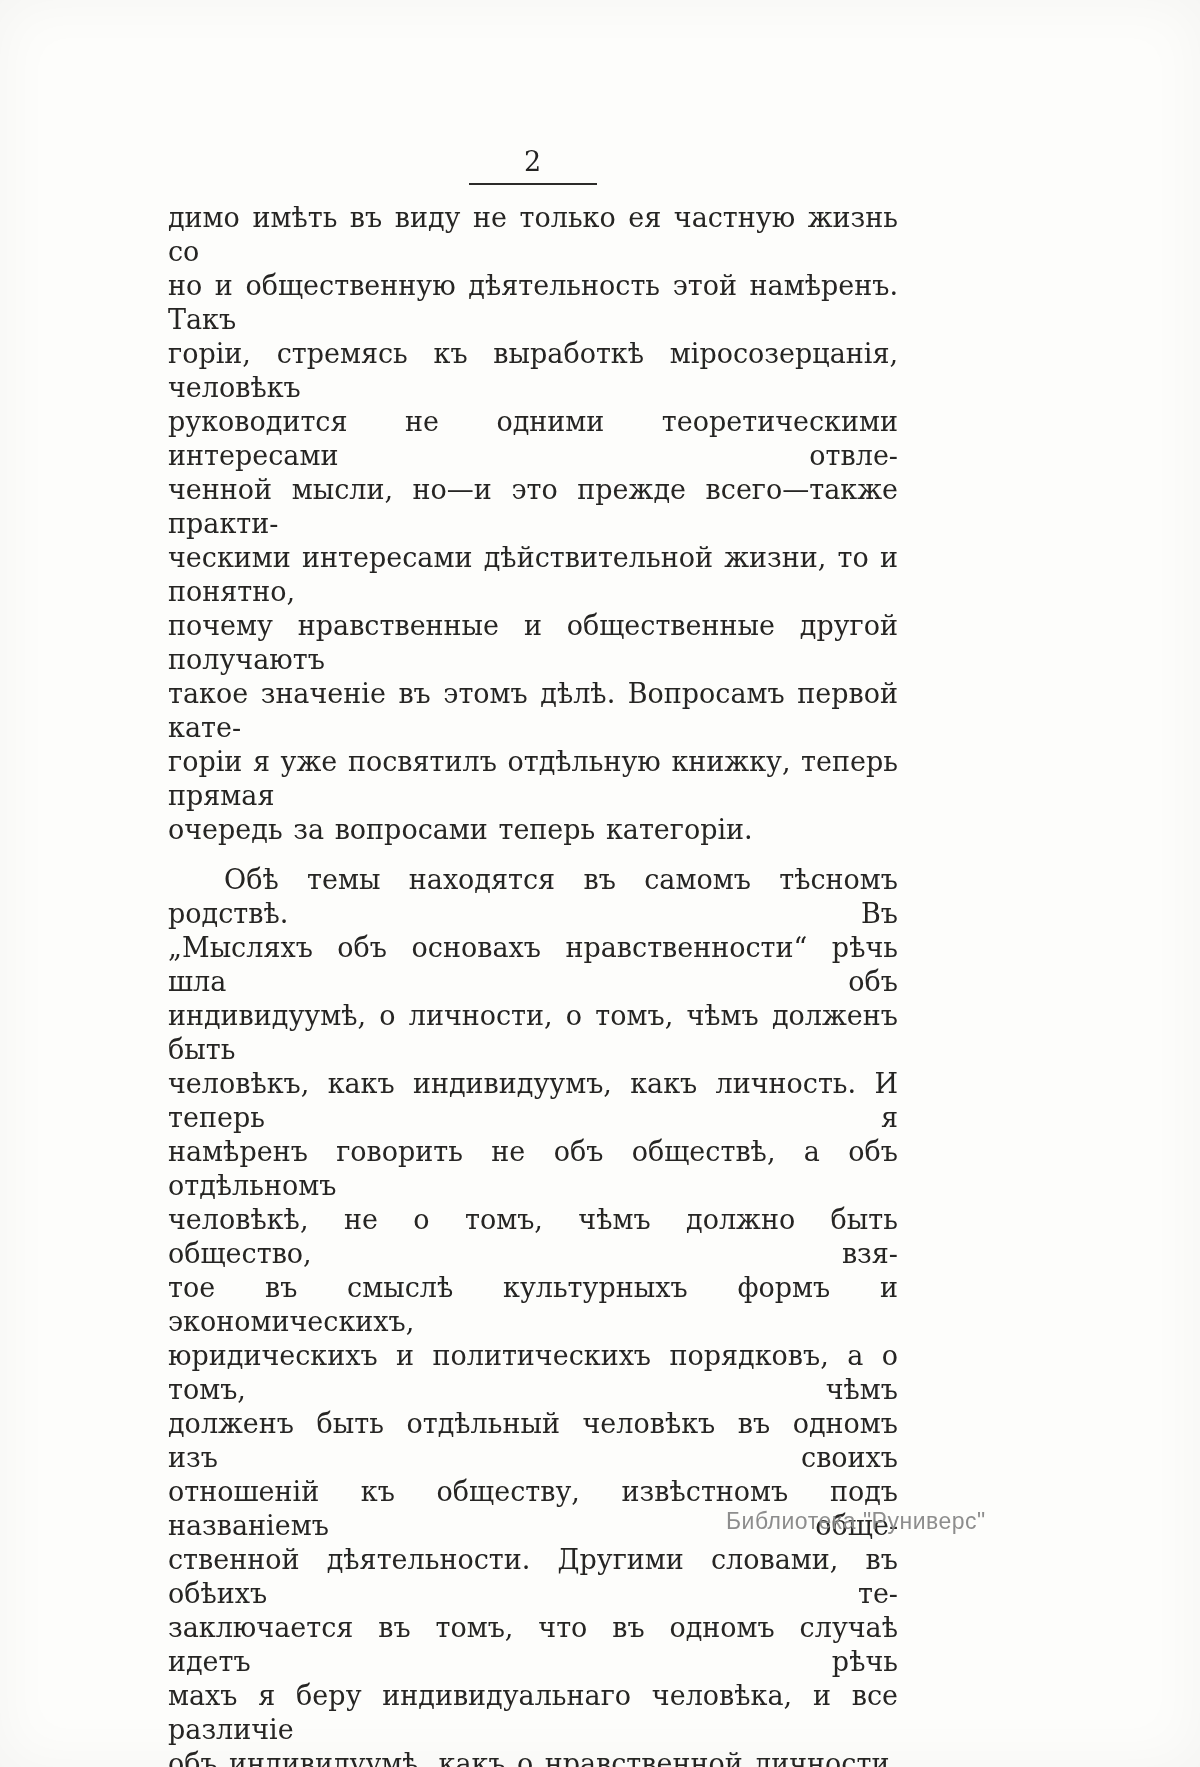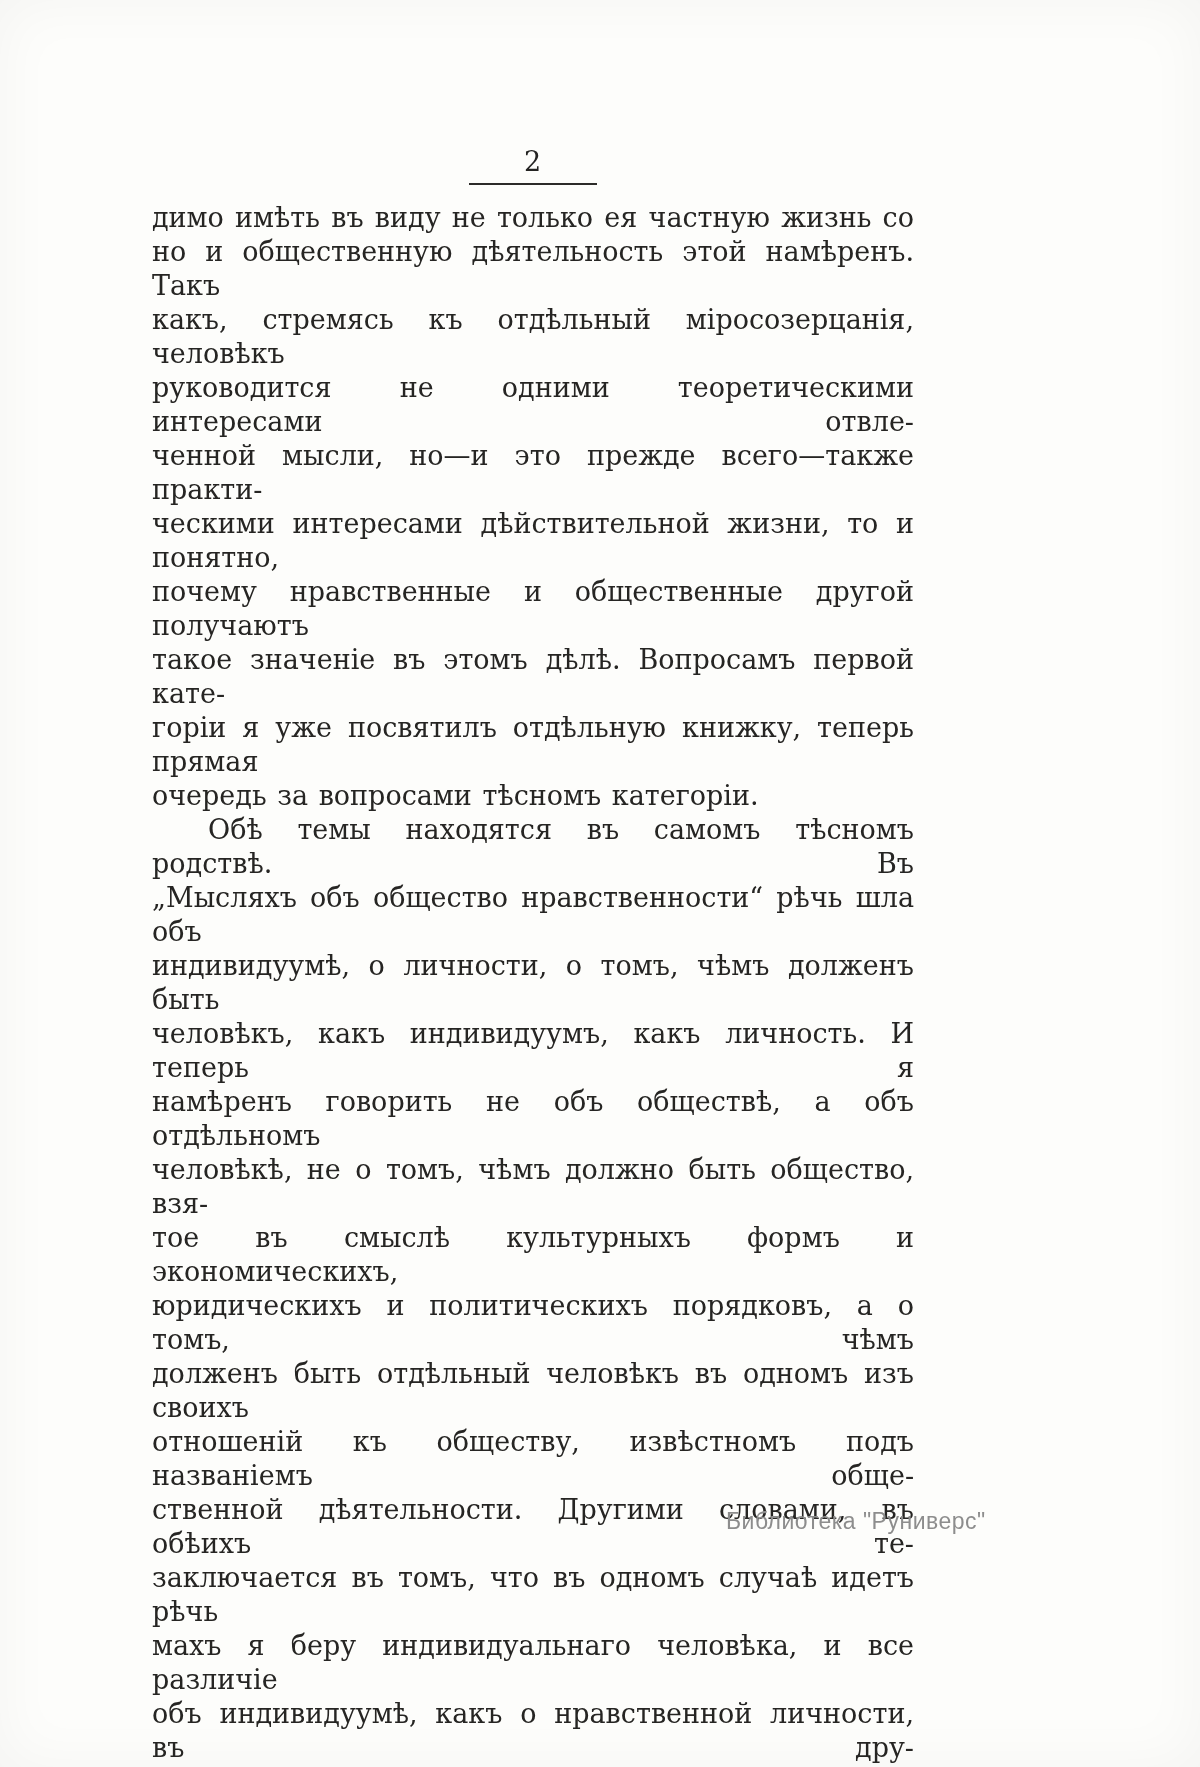--- a/index.html
+++ b/index.html
@@ -38,21 +38,21 @@
     width: 128px;
     height: 0;
     border-bottom: 2px solid #2c2b29;
     margin: 6px auto 0 auto;
   }
   .text-body {
     margin-top: 16px;
     font-size: 27px;
     color: #262523;
   }
-  .paragraph { margin: 0; }
+  .paragraph { margin: 16px; }
   .line {
     line-height: 34px;
     text-align: justify;
     text-align-last: justify;
     white-space: normal;
     word-spacing: 2px;
   }
   .line.first { text-indent: 56px; }
   .line.last  { text-align-last: left; }
   .watermark {
@@ -71,32 +71,32 @@
 <div class="page">
   <div class="text-column">
     <div class="page-header">
       <div class="page-number">2</div>
       <div class="page-rule"></div>
     </div>
     <div class="text-body">
         <div class="paragraph">
           <div class="line">димо имѣть въ виду не только ея частную жизнь со</div>
           <div class="line">но и общественную дѣятельность этой намѣренъ. Такъ</div>
-          <div class="line">какъ, стремясь къ отдѣльный міросозерцанія, человѣкъ</div>
+          <div class="line">горіи, стремясь къ выработкѣ міросозерцанія, человѣкъ</div>
           <div class="line">руководится не одними теоретическими интересами отвле-</div>
           <div class="line">ченной мысли, но—и это прежде всего—также практи-</div>
           <div class="line">ческими интересами дѣйствительной жизни, то и понятно,</div>
           <div class="line">почему нравственные и общественные другой получаютъ</div>
           <div class="line">такое значеніе въ этомъ дѣлѣ. Вопросамъ первой кате-</div>
           <div class="line">горіи я уже посвятилъ отдѣльную книжку, теперь прямая</div>
-          <div class="line last">очередь за вопросами тѣсномъ категоріи.</div>
+          <div class="line last">очередь за вопросами теперь категоріи.</div>
         </div>
         <div class="paragraph">
           <div class="line first">Обѣ темы находятся въ самомъ тѣсномъ родствѣ. Въ</div>
-          <div class="line">„Мысляхъ объ общество нравственности“ рѣчь шла объ</div>
+          <div class="line">„Мысляхъ объ основахъ нравственности“ рѣчь шла объ</div>
           <div class="line">индивидуумѣ, о личности, о томъ, чѣмъ долженъ быть</div>
           <div class="line">человѣкъ, какъ индивидуумъ, какъ личность. И теперь я</div>
           <div class="line">намѣренъ говорить не объ обществѣ, а объ отдѣльномъ</div>
           <div class="line">человѣкѣ, не о томъ, чѣмъ должно быть общество, взя-</div>
           <div class="line">тое въ смыслѣ культурныхъ формъ и экономическихъ,</div>
           <div class="line">юридическихъ и политическихъ порядковъ, а о томъ, чѣмъ</div>
           <div class="line">долженъ быть отдѣльный человѣкъ въ одномъ изъ своихъ</div>
           <div class="line">отношеній къ обществу, извѣстномъ подъ названіемъ обще-</div>
           <div class="line">ственной дѣятельности. Другими словами, въ обѣихъ те-</div>
           <div class="line">заключается въ томъ, что въ одномъ случаѣ идетъ рѣчь</div>

